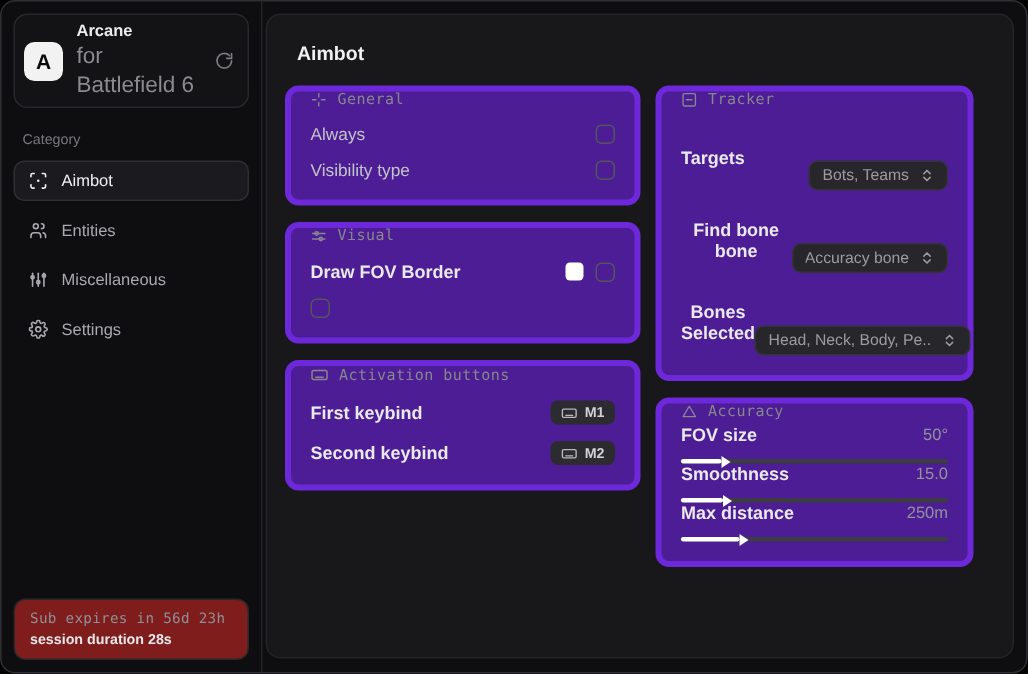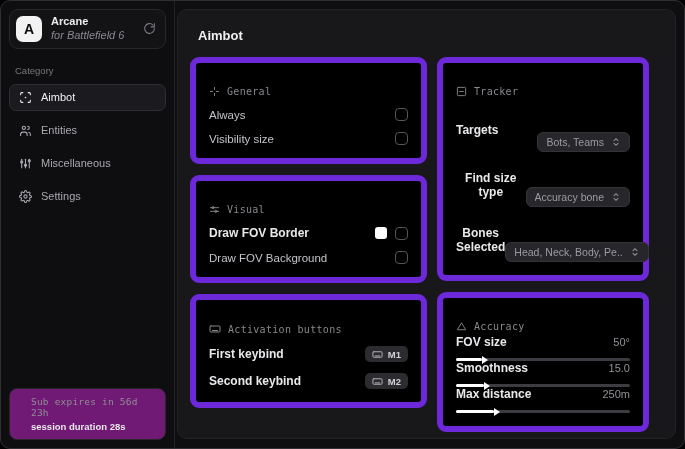--- a/index.html
+++ b/index.html
@@ -12,50 +12,50 @@
   
   .sidebar { width:174px; min-width:174px; border-right:1px solid #222226;
              display:flex; flex-direction:column; padding:8px; }
   .brand { display:flex; align-items:center; gap:9px; border:1px solid #28282c;
            border-radius:9px; padding:5px 9px 5px 6px; background:#131316; }
   .logo { width:26px; height:26px; border-radius:7px; background:#f2f2f2;
           color:#0a0a0a; font-weight:bold; font-size:14px; display:flex;
           align-items:center; justify-content:center; }
   .brand-text { flex:1; line-height:1.25; }
   .brand-name { color:#ececee; font-size:11px; font-weight:bold; }
-  .brand-sub { color:#8a8a90; font-size:11px;font-style:italic; }
+  .brand-sub { color:#8a8a90; font-size:15px; }
   .brand-refresh { color:#7c7c82; display:flex; }
 
   .category { color:#77777d; font-size:9.5px; margin:16px 0 8px 6px; }
 
   .nav { display:flex; flex-direction:column; gap:6px; }
   .nav-item { display:flex; align-items:center; gap:9px; color:#a9a9af;
               font-size:11px; padding:6px 9px; border-radius:7px;
               border:1px solid transparent; cursor:pointer; }
   .nav-item.active { background:#1b1b1f; border-color:#2e2e33; color:#f0f0f2; }
   .nav-item svg { flex:0 0 auto; }
 
   .sidebar-footer { margin-top:auto; border:1px solid #28282c; border-radius:8px;
-                    padding:7px 21px; background:#701a75; }
+                    padding:7px 10px; background:#7f1d1d; }
   .sub-expiry { font-family:"DejaVu Sans Mono", monospace; font-size:9.5px;
                 color:#8f8f95; letter-spacing:.2px; }
   .sub-session { font-size:9.5px; font-weight:bold; color:#e8e8ea; margin-top:3px; }
 
   
   .main { flex:1; padding:8px 8px 9px 2px; }
   .content-card { height:100%; background:#18181b; border:1px solid #242428;
                   border-radius:10px; padding:12px 12px; }
   .page-title { color:#f0f0f2; font-size:13px; font-weight:bold; margin:6px 0 14px 8px; }
 
   .columns { display:flex; gap:10px; align-items:flex-start; }
   .col-left { width:237px; display:flex; flex-direction:column; gap:11px; }
   .col-right { width:212px; display:flex; flex-direction:column; gap:11px; }
 
-  .panel { background:#000000; border:6px solid #6d28d9; border-radius:9px;
-           padding:23px 13px 13px; }
+  .panel { background:#4c1d95; border:4px solid #6d28d9; border-radius:9px;
+           padding:0 13px 13px; }
   .panel-header { display:flex; align-items:center; gap:7px; color:#87878d;
                   font-family:"DejaVu Sans Mono", monospace; font-size:10px;
                   letter-spacing:.3px; margin-bottom:3px; }
   .row { display:flex; align-items:center; justify-content:space-between;
          margin-top:11px; }
   .row-label { color:#c3c3c8; font-size:11.5px; }
   .row-label.strong { color:#e9e9ec; font-weight:bold; font-size:12px;text-align:center; }
 
   .checkbox { width:13px; height:13px; border:1.5px solid #55555b;
               border-radius:4px; background:transparent; cursor:pointer; }
@@ -183,21 +183,21 @@
                     <line x1="16" y1="12" x2="21" y2="12"></line>
                 </svg>
               </span>
               <span>General</span>
             </div>
             <div class="row">
               <span class="row-label">Always</span>
               <span class="checkbox"></span>
             </div>
             <div class="row">
-              <span class="row-label">Visibility size</span>
+              <span class="row-label">Visibility type</span>
               <span class="checkbox"></span>
             </div>
           </div>
 
           <div class="panel">
             <div class="panel-header">
               <span>
                 <svg width="11" height="11" viewBox="0 0 24 24" fill="none" stroke="currentColor" stroke-width="2" stroke-linecap="round">
                   <line x1="3" y1="8" x2="21" y2="8"></line>
                     <circle cx="9" cy="8" r="2.5"></circle>
@@ -208,21 +208,20 @@
               <span>Visual</span>
             </div>
             <div class="row">
               <span class="row-label strong">Draw FOV Border</span>
               <span class="ctrl-group">
                 <span class="swatch" style="background: rgb(255, 255, 255);"></span>
                 <span class="checkbox"></span>
               </span>
             </div>
             <div class="row">
-              <span class="row-label">Draw FOV Background</span>
               <span class="checkbox"></span>
             </div>
           </div>
 
           <div class="panel">
             <div class="panel-header">
               <span>
                 <svg width="12" height="12" viewBox="0 0 24 24" fill="none" stroke="currentColor" stroke-width="2" stroke-linecap="round">
                   <rect x="2" y="6" width="20" height="12" rx="2"></rect>
                     <line x1="7" y1="15" x2="17" y2="15"></line>
@@ -275,21 +274,21 @@
                 <span class="dd-value">Bots, Teams</span>
                 <span>
                   <svg width="10" height="10" viewBox="0 0 24 24" fill="none" stroke="currentColor" stroke-width="2.5" stroke-linecap="round">
                     <polyline points="7 9 12 4 17 9"></polyline>
                       <polyline points="7 15 12 20 17 15"></polyline>
                   </svg>
                 </span>
               </span>
             </div>
             <div class="row">
-              <span class="row-label strong">Find size type</span>
+              <span class="row-label strong">Find bone bone</span>
               <span class="dropdown">
                 <span class="dd-value">Accuracy bone</span>
                 <span>
                   <svg width="10" height="10" viewBox="0 0 24 24" fill="none" stroke="currentColor" stroke-width="2.5" stroke-linecap="round">
                     <polyline points="7 9 12 4 17 9"></polyline>
                       <polyline points="7 15 12 20 17 15"></polyline>
                   </svg>
                 </span>
               </span>
             </div>

